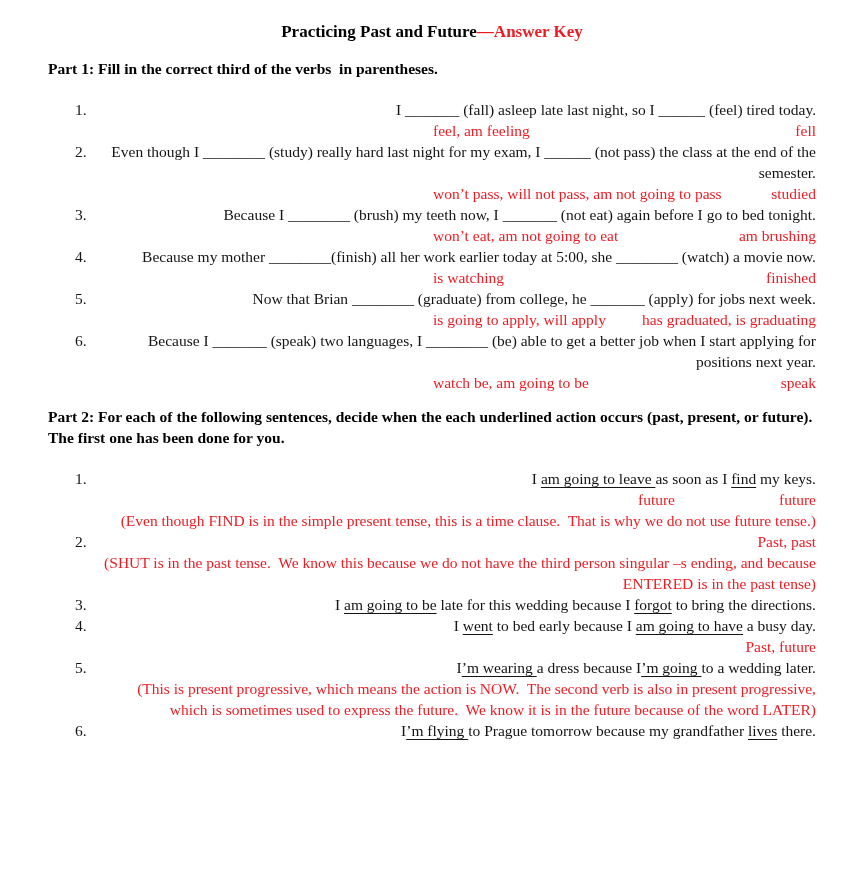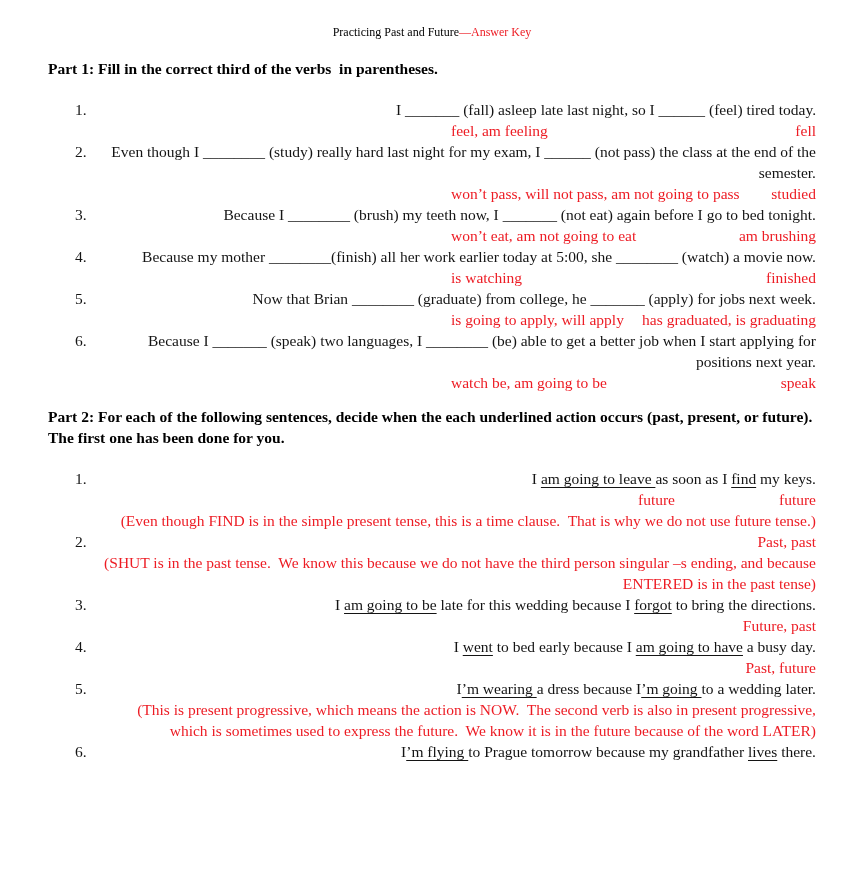--- a/index.html
+++ b/index.html
@@ -8,23 +8,23 @@
     font-family: "Liberation Serif", "DejaVu Serif", serif;
     font-size: 15.5px;
     line-height: 21px;
     color: var(--ink, #141414);
     overflow: hidden;
   }
   .page { padding: 20px 46px 0 48px; }
 
   .title {
     text-align: center;
-    font-size: 12px;
+    font-size: 17px;
     line-height: 24px;
-    font-weight: normal;
+    font-weight: bold;
     margin-bottom: 14px;
     color: #000;
   }
   .t-red { color: var(--red, #ED1C24); }
 
   .heading {
     font-weight: bold;
     color: #000;
     white-space: pre-wrap;
     margin-bottom: 20px;
@@ -33,21 +33,21 @@
 
   .q { display: flex; padding-left: 27px; }
   .qnum { width: 22px; flex: none; }
   .qbody { flex: 1; min-width: 0; text-align: right; }
   .qtext { white-space: pre-wrap; }
 
   
   .ansrow { position: relative; height: 21px; }
   .ans { color: var(--red, #ED1C24); }
   .a1 { margin-left: 51px; }
-  .a2 { position: absolute; left: 354px; top: 0; white-space: nowrap; }
+  .a2 { position: absolute; left: 336px; top: 0; white-space: nowrap; }
 
   
   .p2ans { color: var(--red, #ED1C24); }
   .p2ans.pair span:first-child { margin-left: 49px; }
   .p2ans.pair span + span { margin-left: 104px; }
   .note { color: var(--red, #ED1C24); white-space: pre-wrap; }
 
   .u {
     text-decoration: underline;
     text-decoration-thickness: 1px;
@@ -148,21 +148,20 @@
     <div class="qbody">
       <div class="p2ans single"><span>Past, past</span></div>
       <div class="note">(SHUT is in the past tense.  We know this because we do not have the third person singular –s ending, and because ENTERED is in the past tense)</div>
     </div>
   </div>
 
   <div class="q">
     <div class="qnum">3.</div>
     <div class="qbody">
       <div class="qtext"><span>I </span><span class="u">am going to be</span><span> late for this wedding because I </span><span class="u">forgot</span><span> to bring the directions.</span></div>
-      <div class="p2ans single"><span>Future, past</span></div>
 
     </div>
   </div>
 
   <div class="q">
     <div class="qnum">4.</div>
     <div class="qbody">
       <div class="qtext"><span>I </span><span class="u">went</span><span> to bed early because I </span><span class="u">am going to have</span><span> a busy day.</span></div>
       <div class="p2ans single"><span>Past, future</span></div>
 

